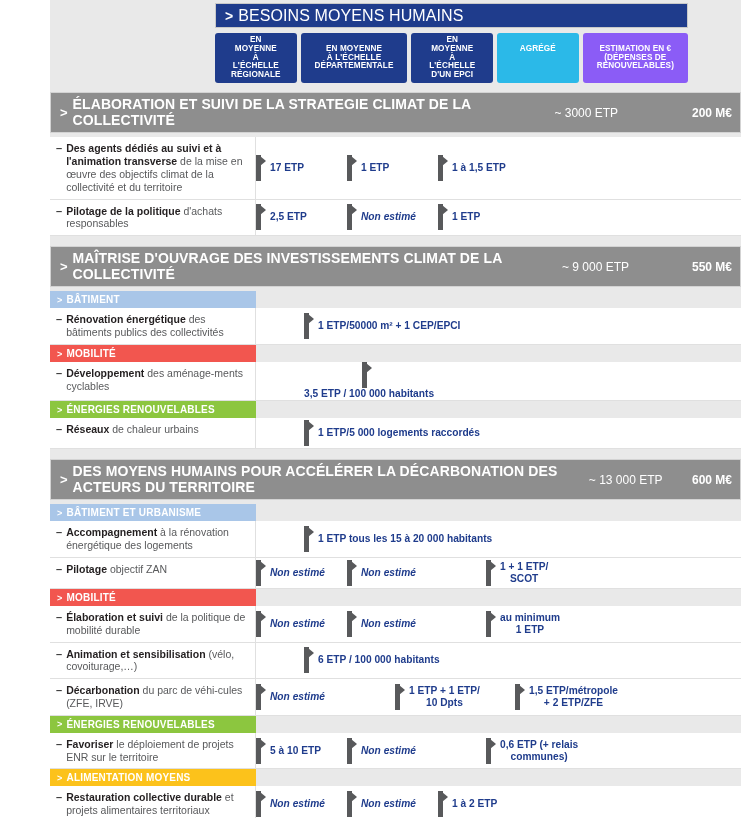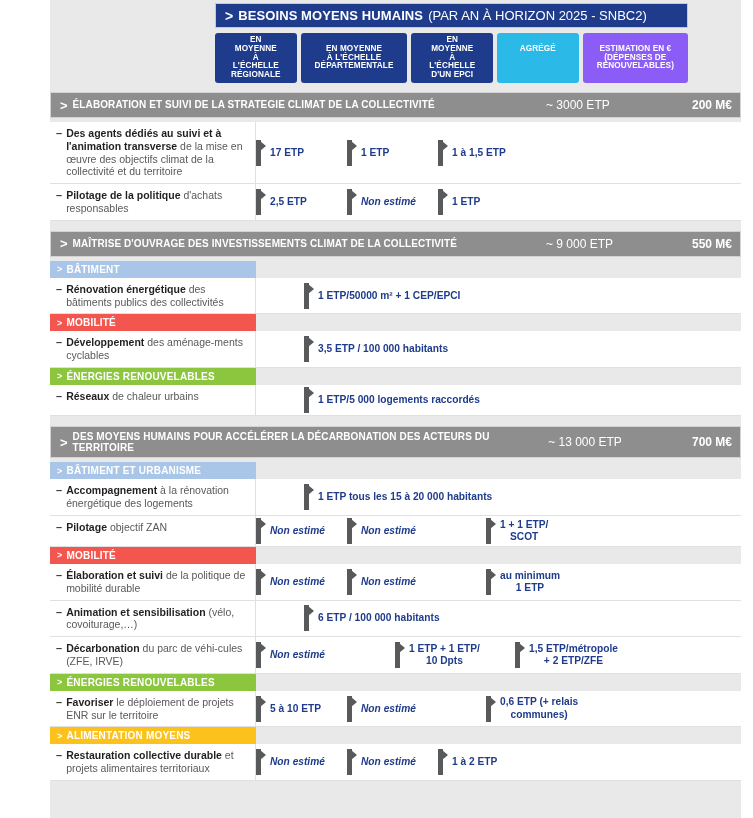--- a/index.html
+++ b/index.html
@@ -23,21 +23,21 @@
   .master-head{
     position:absolute;left:215px;top:3px;width:473px;height:25px;
     background:#1f3c8c;border:1px solid #c9c9c9;
     box-sizing:border-box;
     display:flex;align-items:center;
     color:#ffffff;
     padding-left:9px;
     white-space:nowrap;
   }
   .master-head .chev{font-size:14px;font-weight:bold;margin-right:5px;line-height:1;}
-  .master-head .m-strong{font-size:13px;font-weight:bold;letter-spacing:.1px;}
+  .master-head .m-strong{font-size:16px;font-weight:normal;letter-spacing:.1px;}
   .master-head .m-light{font-size:13px;font-weight:normal;letter-spacing:0px;}
 
   
   .colheads{
     position:absolute;left:215px;top:33px;width:473px;height:50px;
     display:flex;gap:4px;
   }
   .chip{
     flex:1 1 0;
     border-radius:3px;
@@ -57,21 +57,21 @@
     margin:0 0 0 0;
     background:#8e8e8e;
     border:1px solid #d3d3d3;
     box-sizing:border-box;
     color:#ffffff;
     display:flex;align-items:center;
     padding:4px 8px 4px 9px;
     min-height:26px;
   }
   .sect .stitle{
-    flex:1 1 auto;font-size:10px;font-weight:bold;line-height:1.12;
+    flex:1 1 auto;font-size:14px;font-weight:bold;line-height:1.12;
     letter-spacing:.1px;
   }
   .sect .sval{width:112px;text-align:left;font-size:12px;font-weight:normal;white-space:nowrap;}
   .sect .scost{width:74px;text-align:right;font-size:12px;font-weight:bold;white-space:nowrap;}
 
   
   .theme{
     width:206px;height:17px;box-sizing:border-box;
     display:flex;align-items:center;
     padding-left:7px;
@@ -132,21 +132,20 @@
 </head>
 <body>
 
 <div class="page">
   <div class="canvas"></div>
 
   <div class="master-head">
     <span class="chev">&gt;</span>
     <span class="m-strong">BESOINS MOYENS HUMAINS</span>
     <span style="width:5px"></span>
-    <span class="m-light">(PAR AN À HORIZON 2025 - SNBC2)</span>
   </div>
 
   <div class="colheads" id="colheads">
       <div class="chip" style="background: rgb(31, 60, 140);">
         <div class="l1">EN MOYENNE</div>
         <div class="l2">À L'ÉCHELLE</div>
         <div class="l3">RÉGIONALE</div>
       </div>
       <div class="chip" style="background: rgb(31, 60, 140);">
         <div class="l1">EN MOYENNE</div>
@@ -271,21 +270,21 @@
           <span class="tchev">&gt;</span>
           <span>MOBILITÉ</span>
         </div>
       </div>
       <div class="row">
         <div class="label">
           <span class="dash">–</span>
           <span class="ltext"><b>Développement</b> des aménage-ments cyclables</span>
         </div>
         <div class="cells">
-          <div class="cell wide" style="width: auto;">
+          <div class="cell wide" style="width: auto; flex-direction: column;">
             <div class="marker">
               <div class="bar"></div>
               <div class="tri"></div>
             </div>
             <div class="cval">3,5 ETP / 100 000 habitants</div>
           </div>
         </div>
       </div>
       <div class="theme-wrap">
         <div class="theme green">
@@ -306,21 +305,21 @@
             </div>
             <div class="cval">1 ETP/5 000 logements raccordés</div>
           </div>
         </div>
       </div>
       <div style="height: 10px; background: rgb(233, 233, 233);"></div>
       <div class="sect">
         <span style="font-size: 13px; font-weight: bold; margin-right: 5px;">&gt;</span>
         <div class="stitle">DES MOYENS HUMAINS POUR ACCÉLÉRER LA DÉCARBONATION DES ACTEURS DU TERRITOIRE</div>
         <div class="sval">~ 13 000 ETP</div>
-        <div class="scost">700 M€</div>
+        <div class="scost">600 M€</div>
       </div>
       <div style="height: 4px; background: rgb(233, 233, 233);"></div>
       <div class="theme-wrap">
         <div class="theme blue">
           <span class="tchev">&gt;</span>
           <span>BÂTIMENT ET URBANISME</span>
         </div>
       </div>
       <div class="row">
         <div class="label">

